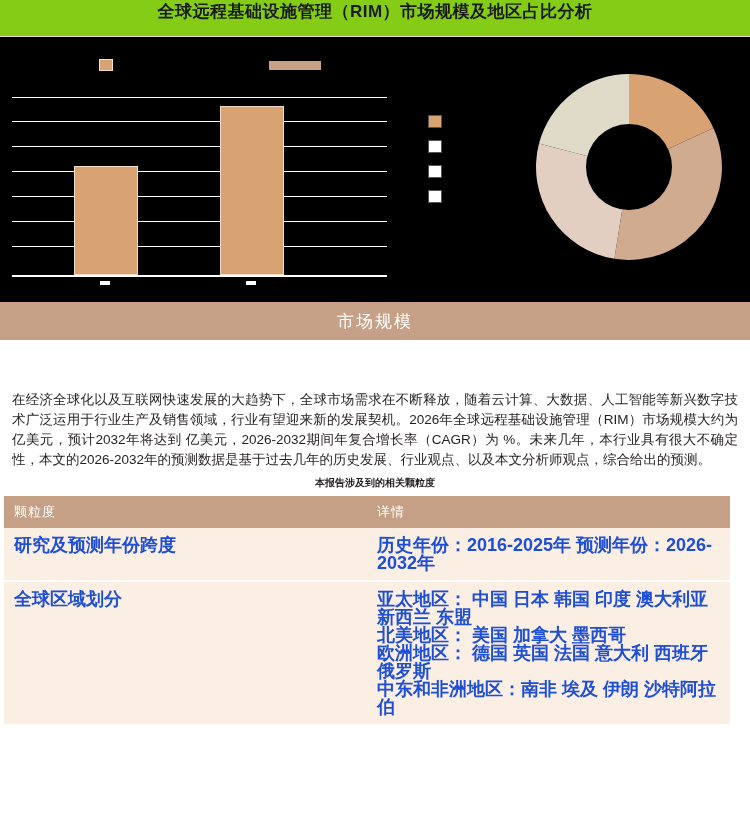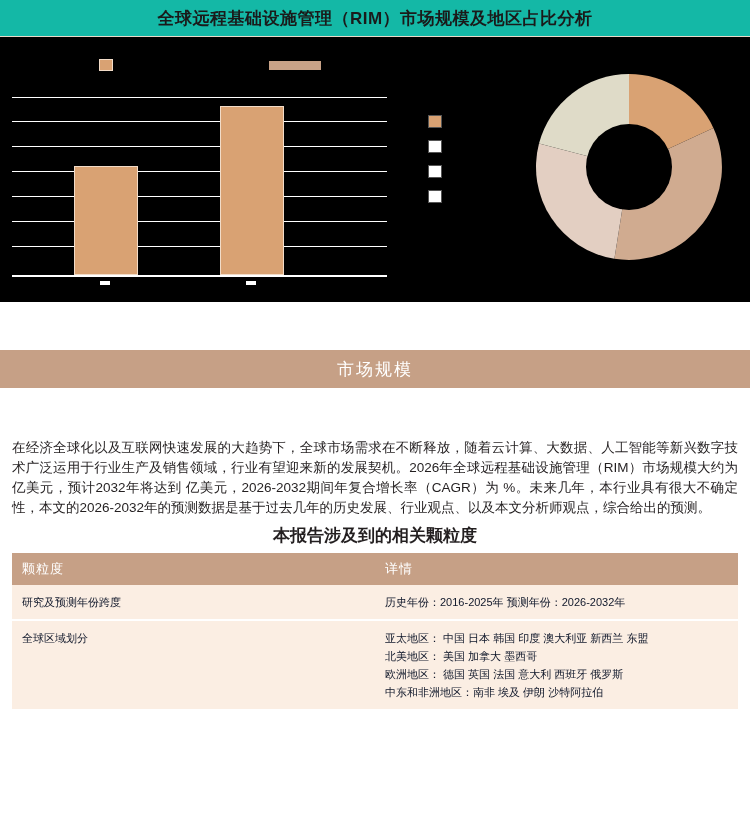--- a/index.html
+++ b/index.html
@@ -17,23 +17,22 @@
   .page {
     position: relative;
     width: 750px;
     height: 829px;
     box-sizing: border-box;
   }
 
   
   .title-bar {
     height: 36px;
-    background: #14b8a6;
-    display: flex;
-    align-items: center;
+    background: #84cc16;
+    display: flex;
     justify-content: center;
     border-bottom: 1px solid #e8d9c8;
   }
   .title-bar .title-text {
     font-size: 17px;
     font-weight: bold;
     letter-spacing: 0.5px;
     color: #1a1a1a;
   }
 
@@ -159,21 +158,20 @@
     margin-left: -43px;
     margin-top: -43px;
     background: #000000;
     border-radius: 50%;
   }
 
   
   .tabs {
     display: flex;
     height: 38px;
-    margin-top: 48px;
   }
   .tab {
     flex: 1;
     display: flex;
     align-items: center;
     justify-content: center;
     font-size: 17px;
     color: #ffffff;
     letter-spacing: 2px;
   }
@@ -184,49 +182,50 @@
   .body-text {
     padding: 10px 12px 4px 12px;
     font-size: 13.5px;
     line-height: 20px;
     text-align: justify;
     color: #231f20;
     margin-top: 40px;
   }
   .sub-title {
     text-align: center;
-    font-size: 17px;
+    font-size: 10px;
     font-weight: bold;
     margin: 2px 0 6px 0;
   }
 
   
   table.detail {
     width: 726px;
-    margin: 0 12px;
+    margin: 0 4px;
     border-collapse: collapse;
     table-layout: fixed;
   }
   table.detail th {
     background: #c6a086;
     color: #ffffff;
     font-size: 13px;
     font-weight: normal;
     text-align: left;
     padding: 7px 10px;
     letter-spacing: 1px;
   }
   table.detail td {
     background: #fbeee3;
-    font-size: 11px;
-    color: #0f172a;
+    font-size: 18px;
+    color: #1d4ed8;
     padding: 8px 10px;
     vertical-align: top;
     border-bottom: 2px solid #ffffff;
     line-height: 18px;
+    font-weight: bold;
   }
   table.detail td.col-a { width: 362px; }
   table.detail td.col-b { width: 364px; }
   .cell-line { display: block; }
 </style>
 </head>
 <body>
 
 <div class="page">
 

